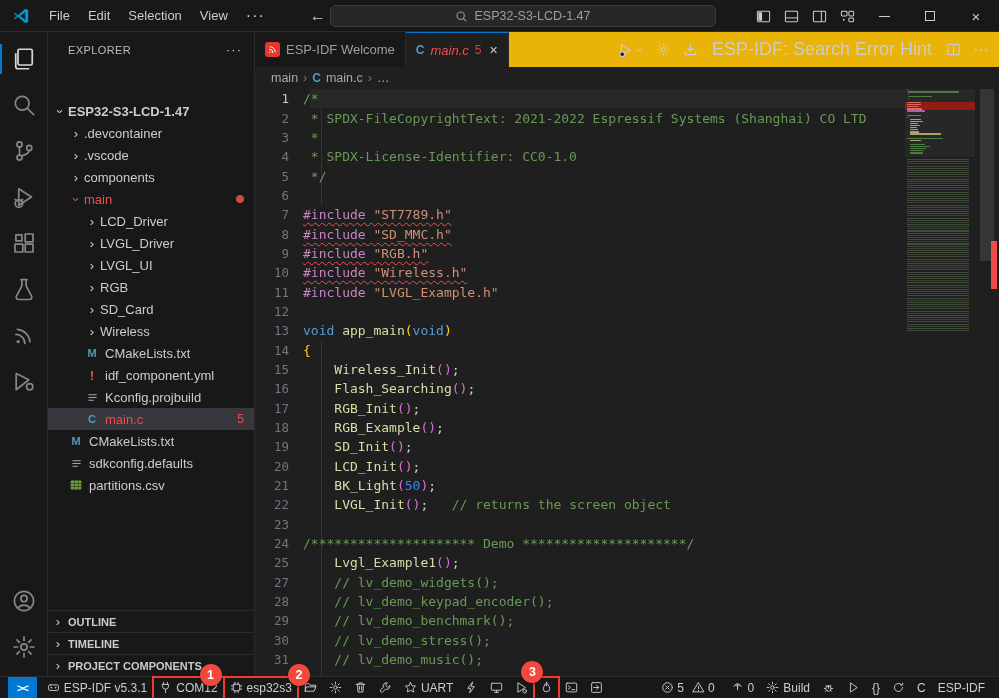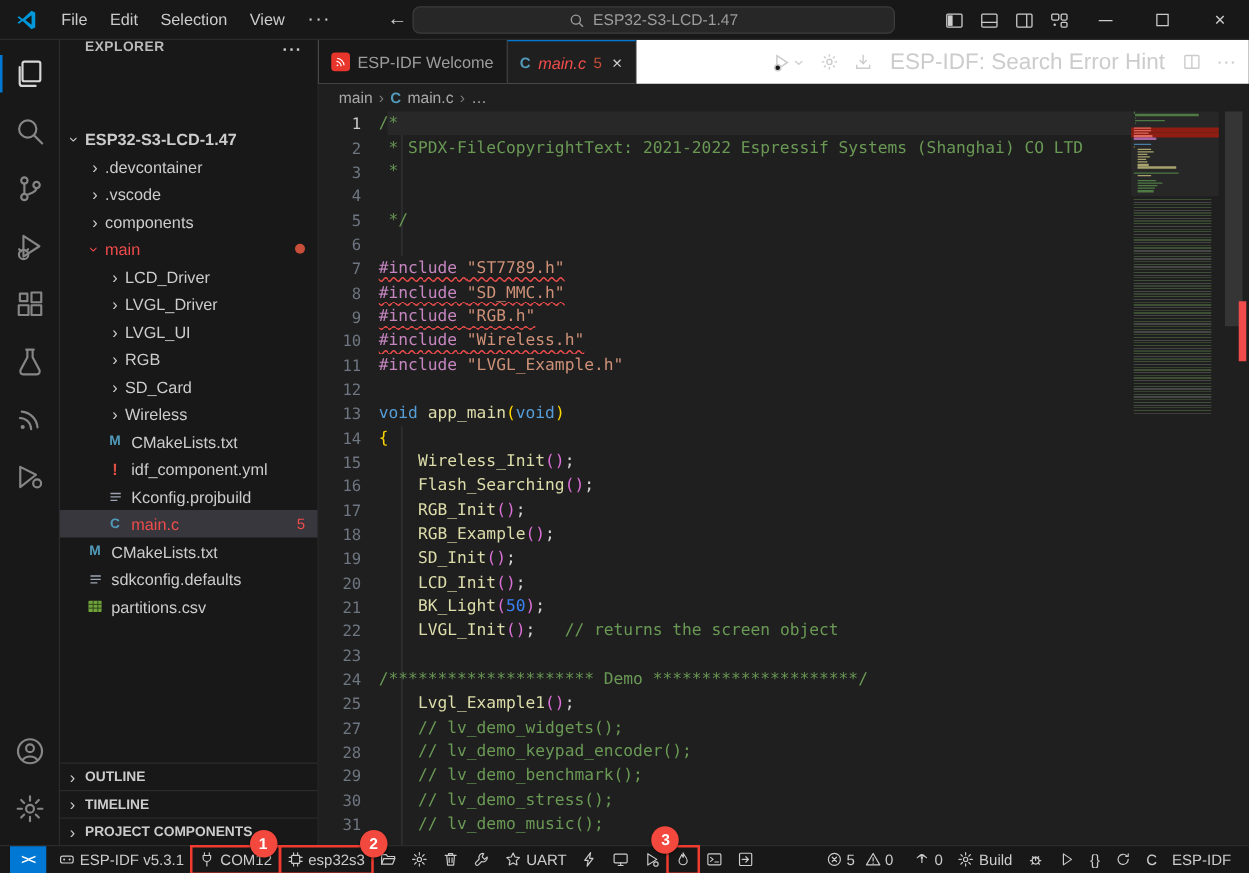--- a/index.html
+++ b/index.html
@@ -31,21 +31,21 @@
   .ab-top { display:flex; flex-direction:column; padding-top:4px; }
   .ab-bottom { margin-top:auto; display:flex; flex-direction:column; padding-bottom:6px; }
   .ab-item { width:47px; height:46px; display:flex; align-items:center; justify-content:center;
     color:#868686; position:relative; }
   .ab-item.active { color:#d7d7d7; }
   .ab-item.active::before { content:""; position:absolute; left:0; top:8px; bottom:8px; width:2px; background:#0078d4; }
 
   
   .sidebar { position:absolute; left:48px; top:32px; width:207px; height:644px;
     background:#181818; border-right:1px solid #2b2b2b; font-size:13px; }
-  .sb-header { height:35px; display:flex; align-items:flex-start; padding:0 12px 0 20px;font-weight:bold; }
+  .sb-header { height:35px; display:flex; align-items:center; padding:0 12px 0 20px; }
   .sb-title { font-size:11px; color:#bbbbbb; letter-spacing:.4px; }
   .sb-more { margin-left:auto; color:#cccccc; letter-spacing:1px; }
   .tree { position:absolute; left:0; top:68px; width:100%; }
   .tree-row { height:22px; display:flex; align-items:center; color:#cccccc; white-space:nowrap; position:relative; }
   .tree-row.selected { background:#37373d; }
   .tree-row .twisty { width:16px; text-align:center; color:#cccccc; font-size:13px; flex:none; }
   .twisty.exp { display:inline-block; transform:rotate(90deg); }
   .tree-row .ficon { width:16px; height:16px; flex:none; margin-right:5px;
     display:flex; align-items:center; justify-content:center; font-size:11px; font-weight:bold; }
   .tree-row.err, .tree-row.err .twisty { color:#f14c4c; }
@@ -53,21 +53,21 @@
   .tree-row.bold .lbl { font-weight:bold; }
   .tree-dot { position:absolute; right:10px; width:8px; height:8px; border-radius:50%; background:#c74e39; }
   .tree-badge { position:absolute; right:10px; color:#f14c4c; font-size:12px; }
   .sb-sections { position:absolute; left:0; bottom:0; width:100%; }
   .sb-sec { height:22px; border-top:1px solid #2b2b2b; display:flex; align-items:center;
     font-size:11px; font-weight:bold; color:#cccccc; }
   .sb-sec .twisty { width:20px; text-align:center; font-weight:normal; font-size:13px; }
 
   
   .editor { position:absolute; left:255px; top:32px; width:744px; height:644px; background:#1f1f1f; }
-  .tabbar { position:absolute; left:0; top:0; width:100%; height:35px; background:#ffffff; display:flex; }
+  .tabbar { position:absolute; left:0; top:0; width:100%; height:35px; background:#eab308; display:flex; }
   .tab { height:35px; display:flex; align-items:center; gap:6px; padding:0 10px;
     font-size:13px; color:#9d9d9d; border-right:1px solid #2b2b2b; background:#181818; }
   .tab.active { background:#1f1f1f; color:#f14c4c; border-top:1px solid #0078d4; }
   .tab.active .tab-label { font-style:italic; }
   .tab-badge { color:#c74e39; font-size:12px; }
   .tab-close { color:#cccccc; font-size:14px; margin-left:2px; }
   .c-ficon { color:#519aba; font-weight:bold; font-size:12px; font-family:"Liberation Sans",sans-serif; }
   .espressif-tab-icon { width:15px; height:15px; background:#e8362d; border-radius:3px;
     display:flex; align-items:center; justify-content:center; color:#ffffff; }
   .editor-actions { position:absolute; right:6px; top:0; height:35px; display:flex; align-items:center; gap:4px; color:#cccccc; }
@@ -423,21 +423,21 @@
     <span>…</span>
   </div>
   <div class="code-area">
     <div class="cur-line-hl"></div>
     <div class="indent-guide" style="top:19px; height:97px;"></div>
     <div class="indent-guide" style="top:252px; height:335px;"></div>
     <div id="code-lines">
         <div class="code-line cur"><span class="ln">1</span><span class="tok-c">/*</span></div>
         <div class="code-line"><span class="ln">2</span><span class="tok-c"> * SPDX-FileCopyrightText: 2021-2022 Espressif Systems (Shanghai) CO LTD</span></div>
         <div class="code-line"><span class="ln">3</span><span class="tok-c"> *</span></div>
-        <div class="code-line"><span class="ln">4</span></div>
+        <div class="code-line"><span class="ln">4</span><span class="tok-c"> * SPDX-License-Identifier: CC0-1.0</span></div>
         <div class="code-line"><span class="ln">5</span><span class="tok-c"> */</span></div>
         <div class="code-line"><span class="ln">6</span></div>
         <div class="code-line"><span class="ln">7</span><span class="sq-wrap"><span class="tok-p">#include</span><span class="tok-t"> </span><span class="tok-s">"ST7789.h"</span></span></div>
         <div class="code-line"><span class="ln">8</span><span class="sq-wrap"><span class="tok-p">#include</span><span class="tok-t"> </span><span class="tok-s">"SD_MMC.h"</span></span></div>
         <div class="code-line"><span class="ln">9</span><span class="sq-wrap"><span class="tok-p">#include</span><span class="tok-t"> </span><span class="tok-s">"RGB.h"</span></span></div>
         <div class="code-line"><span class="ln">10</span><span class="sq-wrap"><span class="tok-p">#include</span><span class="tok-t"> </span><span class="tok-s">"Wireless.h"</span></span></div>
         <div class="code-line"><span class="ln">11</span><span class="tok-p">#include</span><span class="tok-t"> </span><span class="tok-s">"LVGL_Example.h"</span></div>
         <div class="code-line"><span class="ln">12</span></div>
         <div class="code-line"><span class="ln">13</span><span class="tok-k">void</span><span class="tok-t"> </span><span class="tok-f">app_main</span><span class="tok-g">(</span><span class="tok-k">void</span><span class="tok-g">)</span></div>
         <div class="code-line"><span class="ln">14</span><span class="tok-g">{</span></div>

